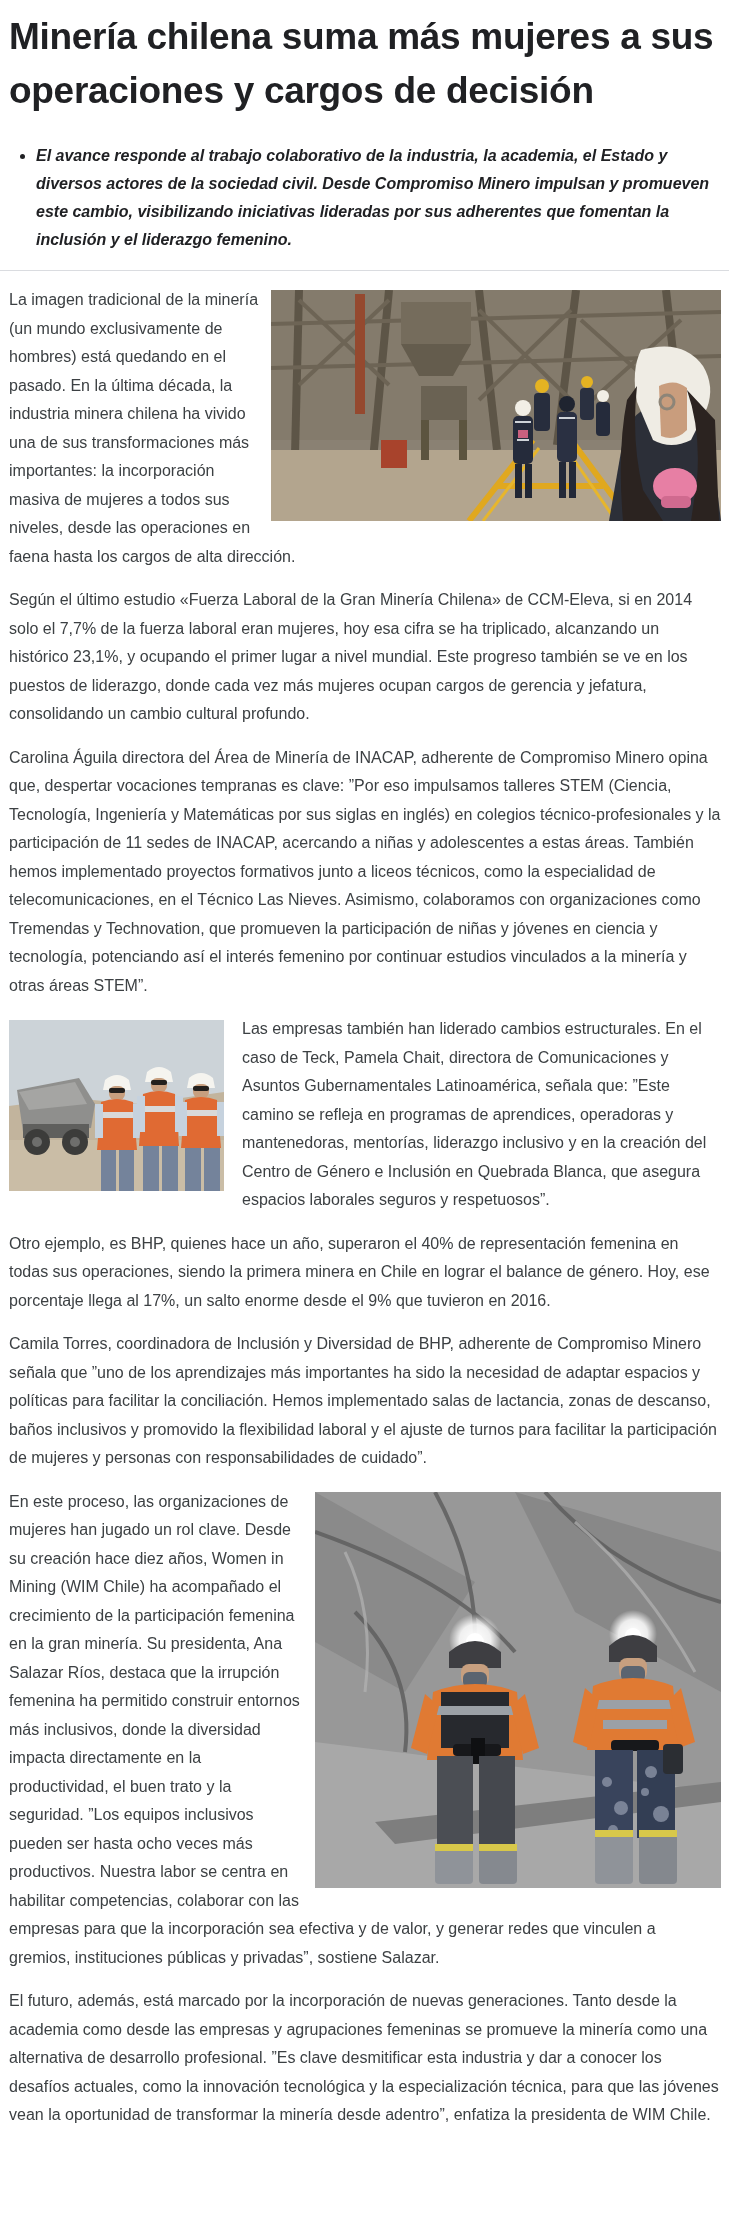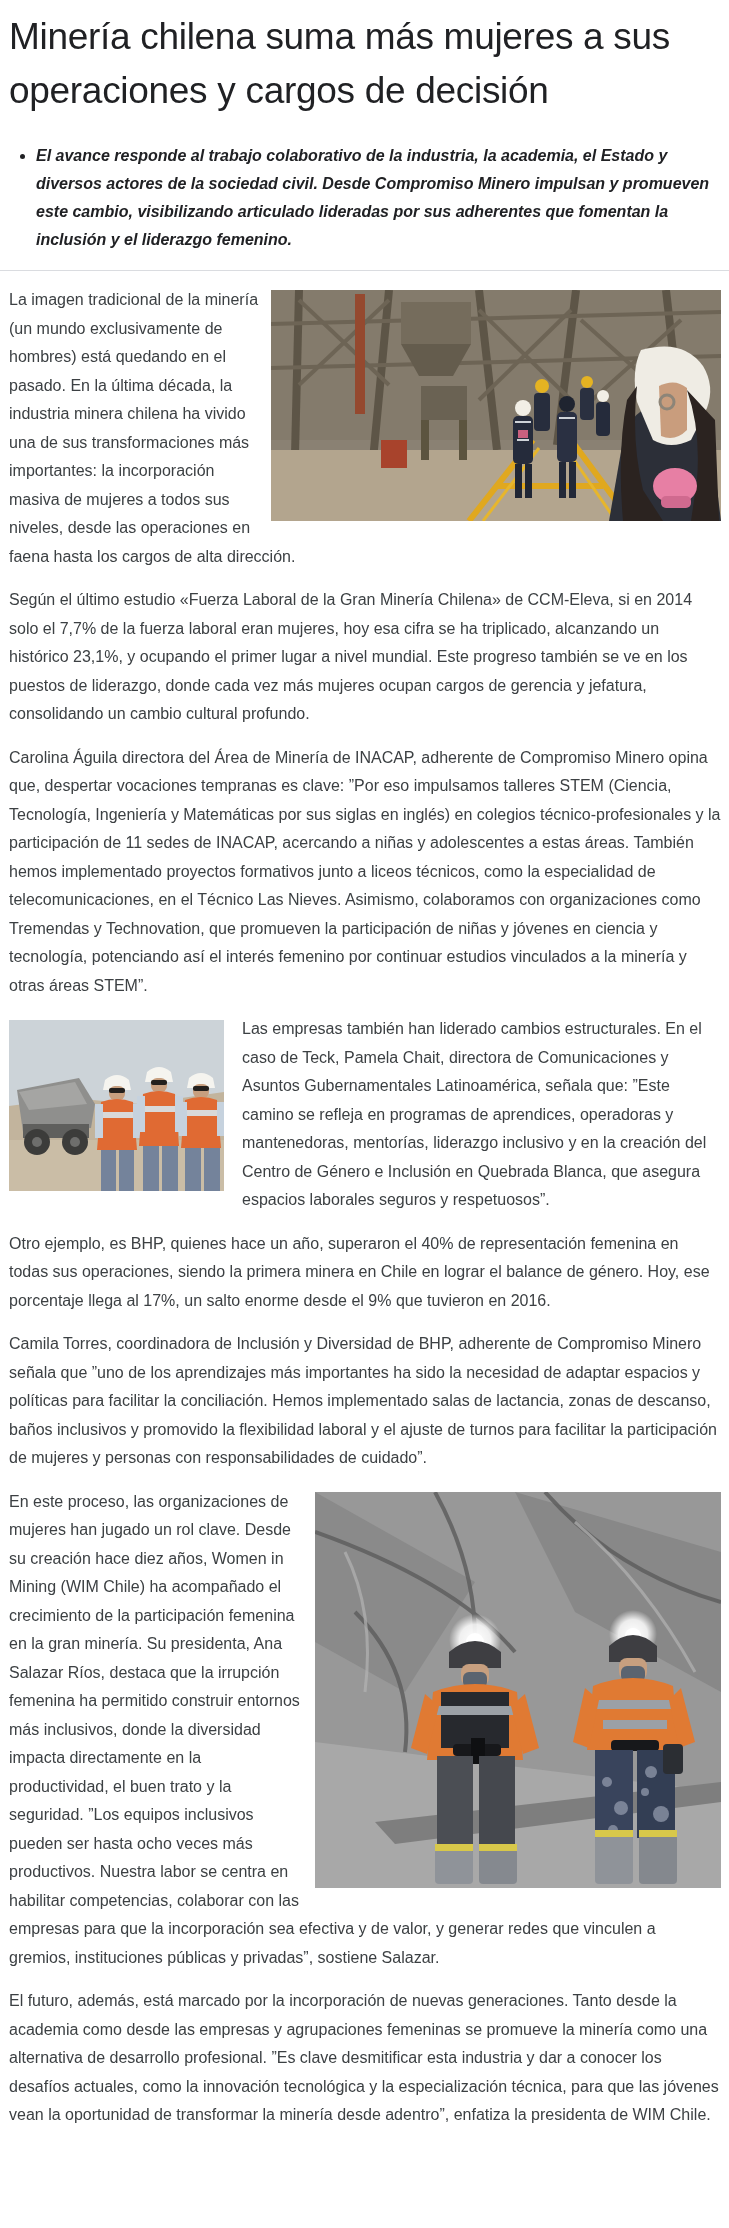--- a/index.html
+++ b/index.html
@@ -4,21 +4,21 @@
 <style>
   html,body{margin:0;padding:0;background:#ffffff;}
   .page{
     width:729px; box-sizing:border-box;
     padding:10px 8px 22px 9px;
     font-family:"Liberation Sans", sans-serif;
     background:#ffffff;
   }
   h1.title{
     margin:0 0 24px 0;
-    font-size:37px; line-height:54px; font-weight:400;
+    font-size:37px; line-height:54px; font-weight:700;
     letter-spacing:-0.3px; color:#202124;
   }
   ul.lead{ margin:0; padding:0 0 0 27px; }
   ul.lead li{
     font-size:16px; line-height:28px;
     font-style:italic; font-weight:700; color:#202124;
   }
   hr.divider{
     border:0; border-top:1px solid #dadce0;
     margin:16px -8px 0 -9px;
@@ -35,21 +35,21 @@
   .ph3{ float:right; width:406px; height:396px; margin:4px 0 18px 15px; }
 </style>
 </head>
 <body>
 
 <div class="page">
 
   <h1 class="title">Minería chilena suma más mujeres a sus operaciones y cargos de decisión</h1>
 
   <ul class="lead">
-    <li>El avance responde al trabajo colaborativo de la industria, la academia, el Estado y diversos actores de la sociedad civil. Desde Compromiso Minero impulsan y promueven este cambio, visibilizando articulado lideradas por sus adherentes que fomentan la inclusión y el liderazgo femenino.</li>
+    <li>El avance responde al trabajo colaborativo de la industria, la academia, el Estado y diversos actores de la sociedad civil. Desde Compromiso Minero impulsan y promueven este cambio, visibilizando iniciativas lideradas por sus adherentes que fomentan la inclusión y el liderazgo femenino.</li>
   </ul>
 
   <hr class="divider">
 
   <div class="body">
 
     <figure class="ph1">
       <svg viewBox="0 0 450 231" preserveAspectRatio="none">
         <rect width="450" height="231" fill="#8a8173"></rect>
         <rect y="0" width="450" height="150" fill="#847b6c"></rect>

